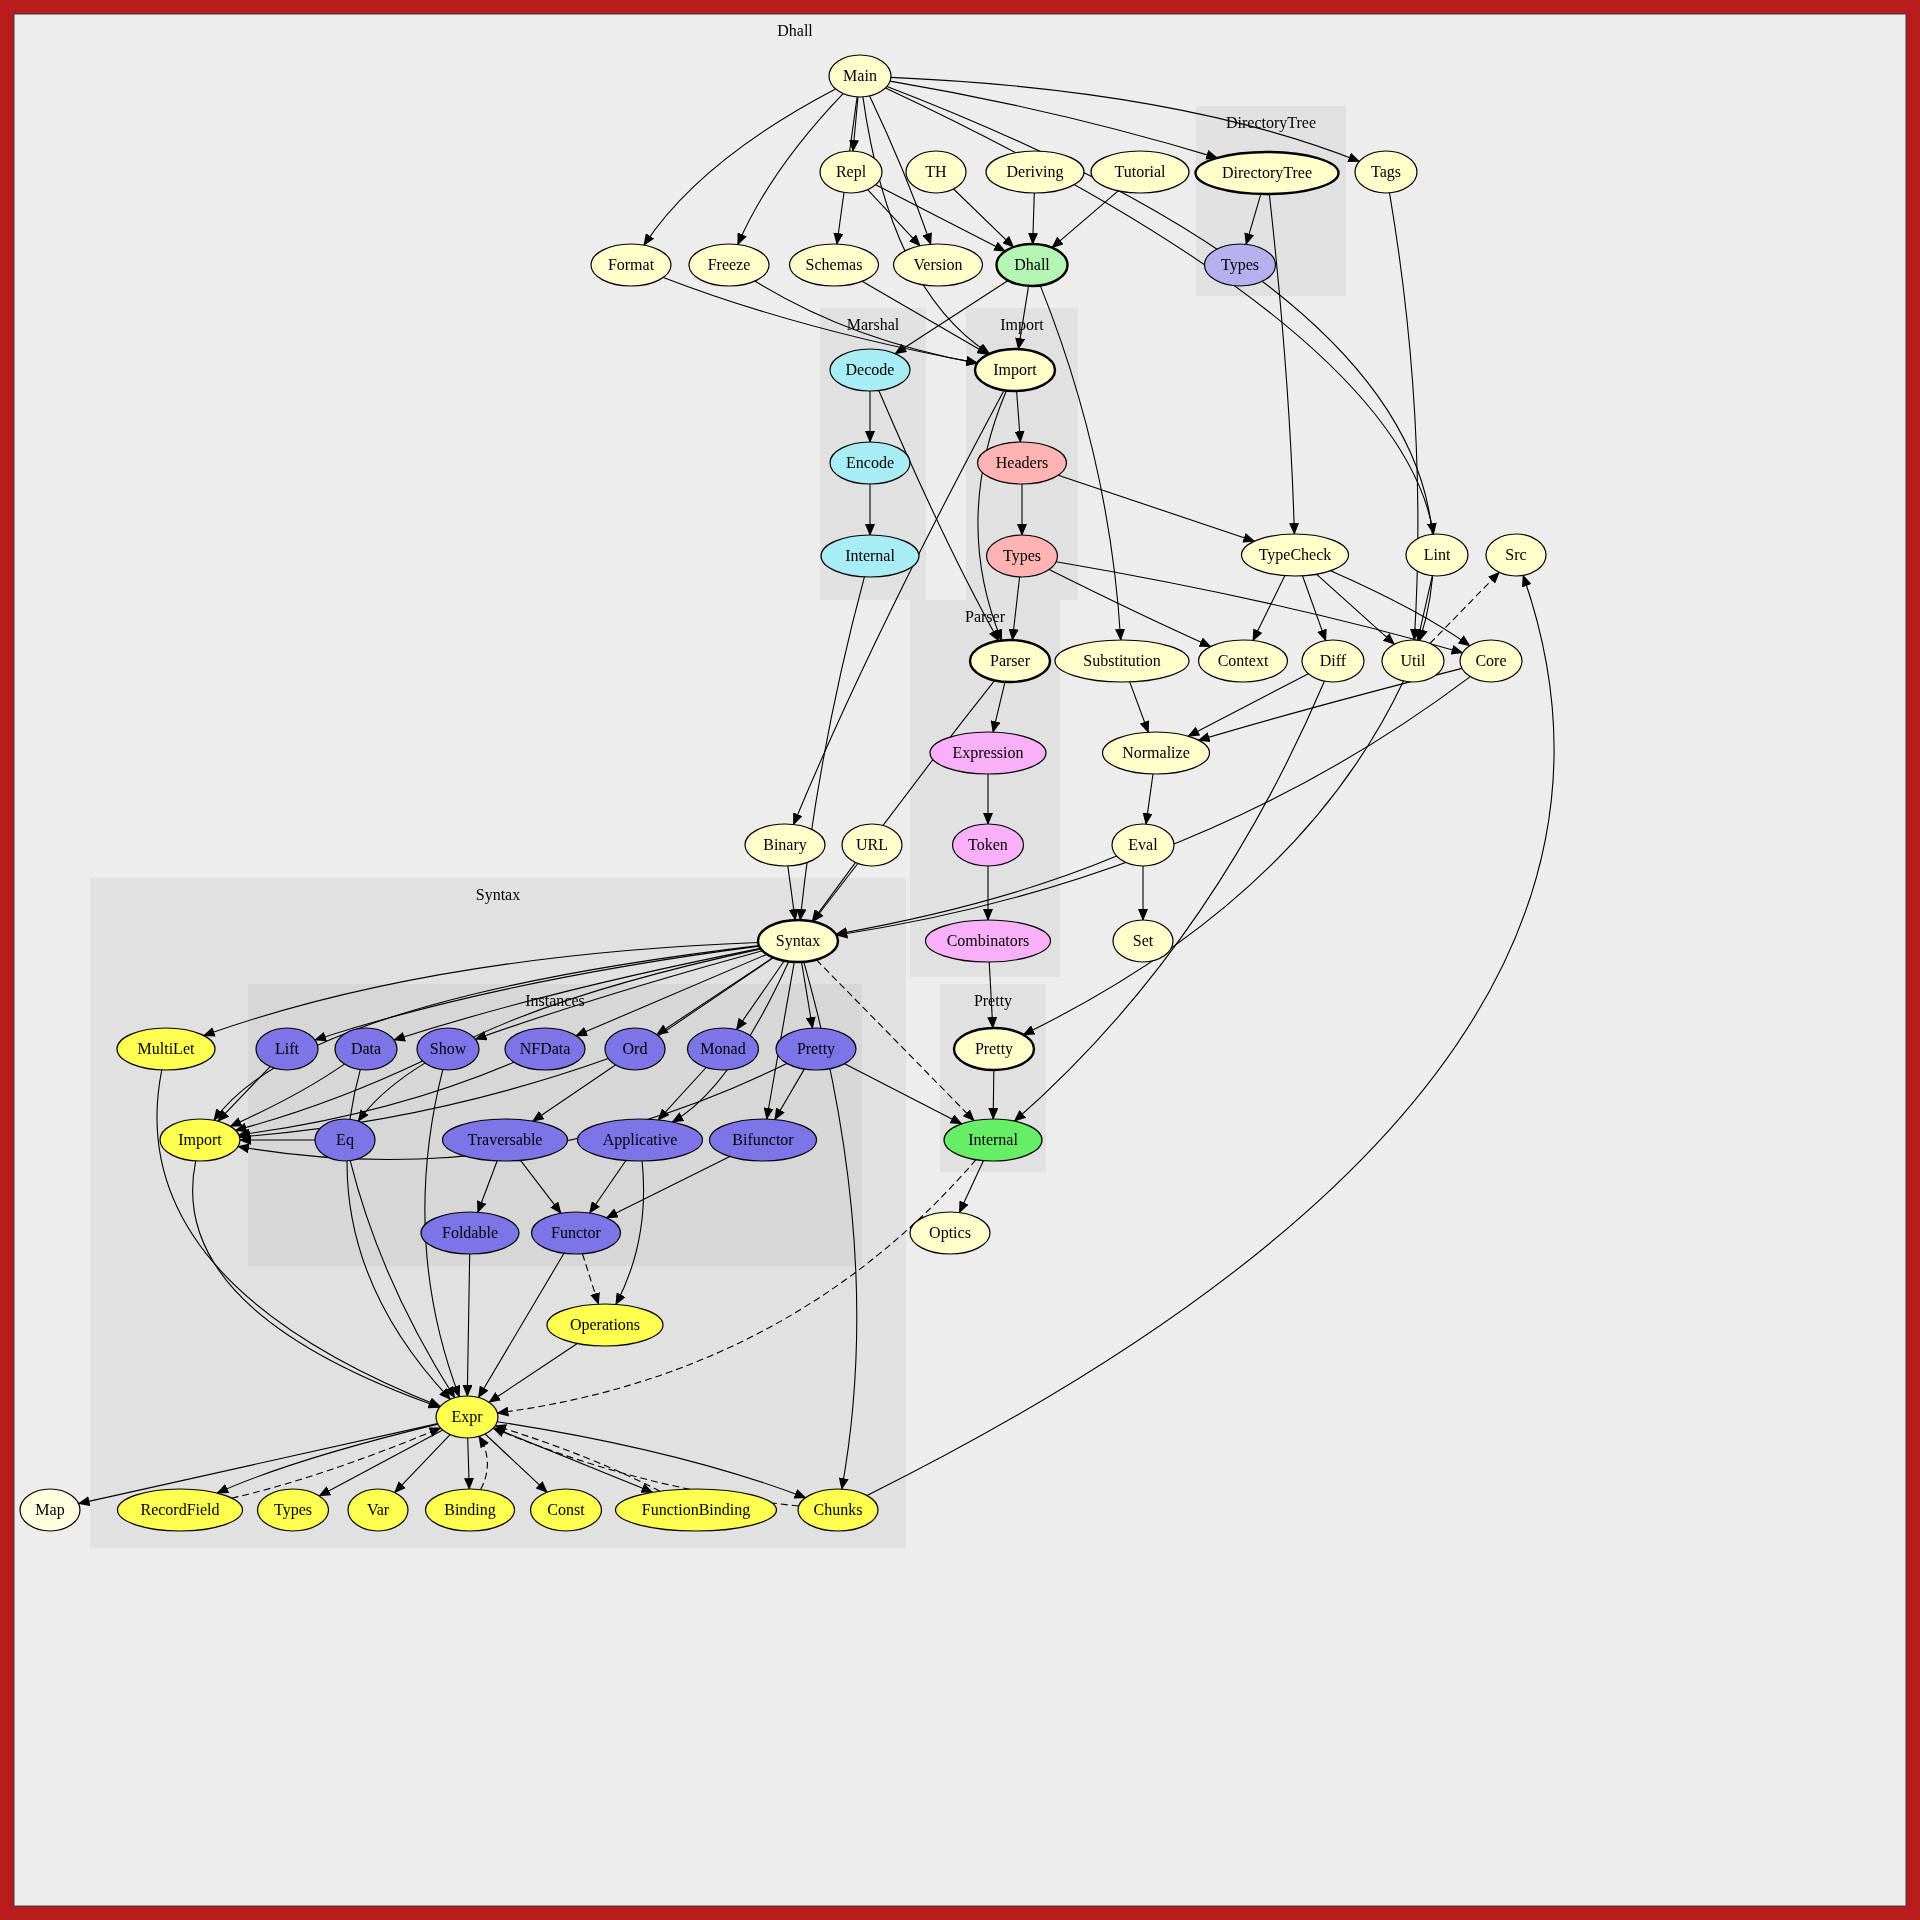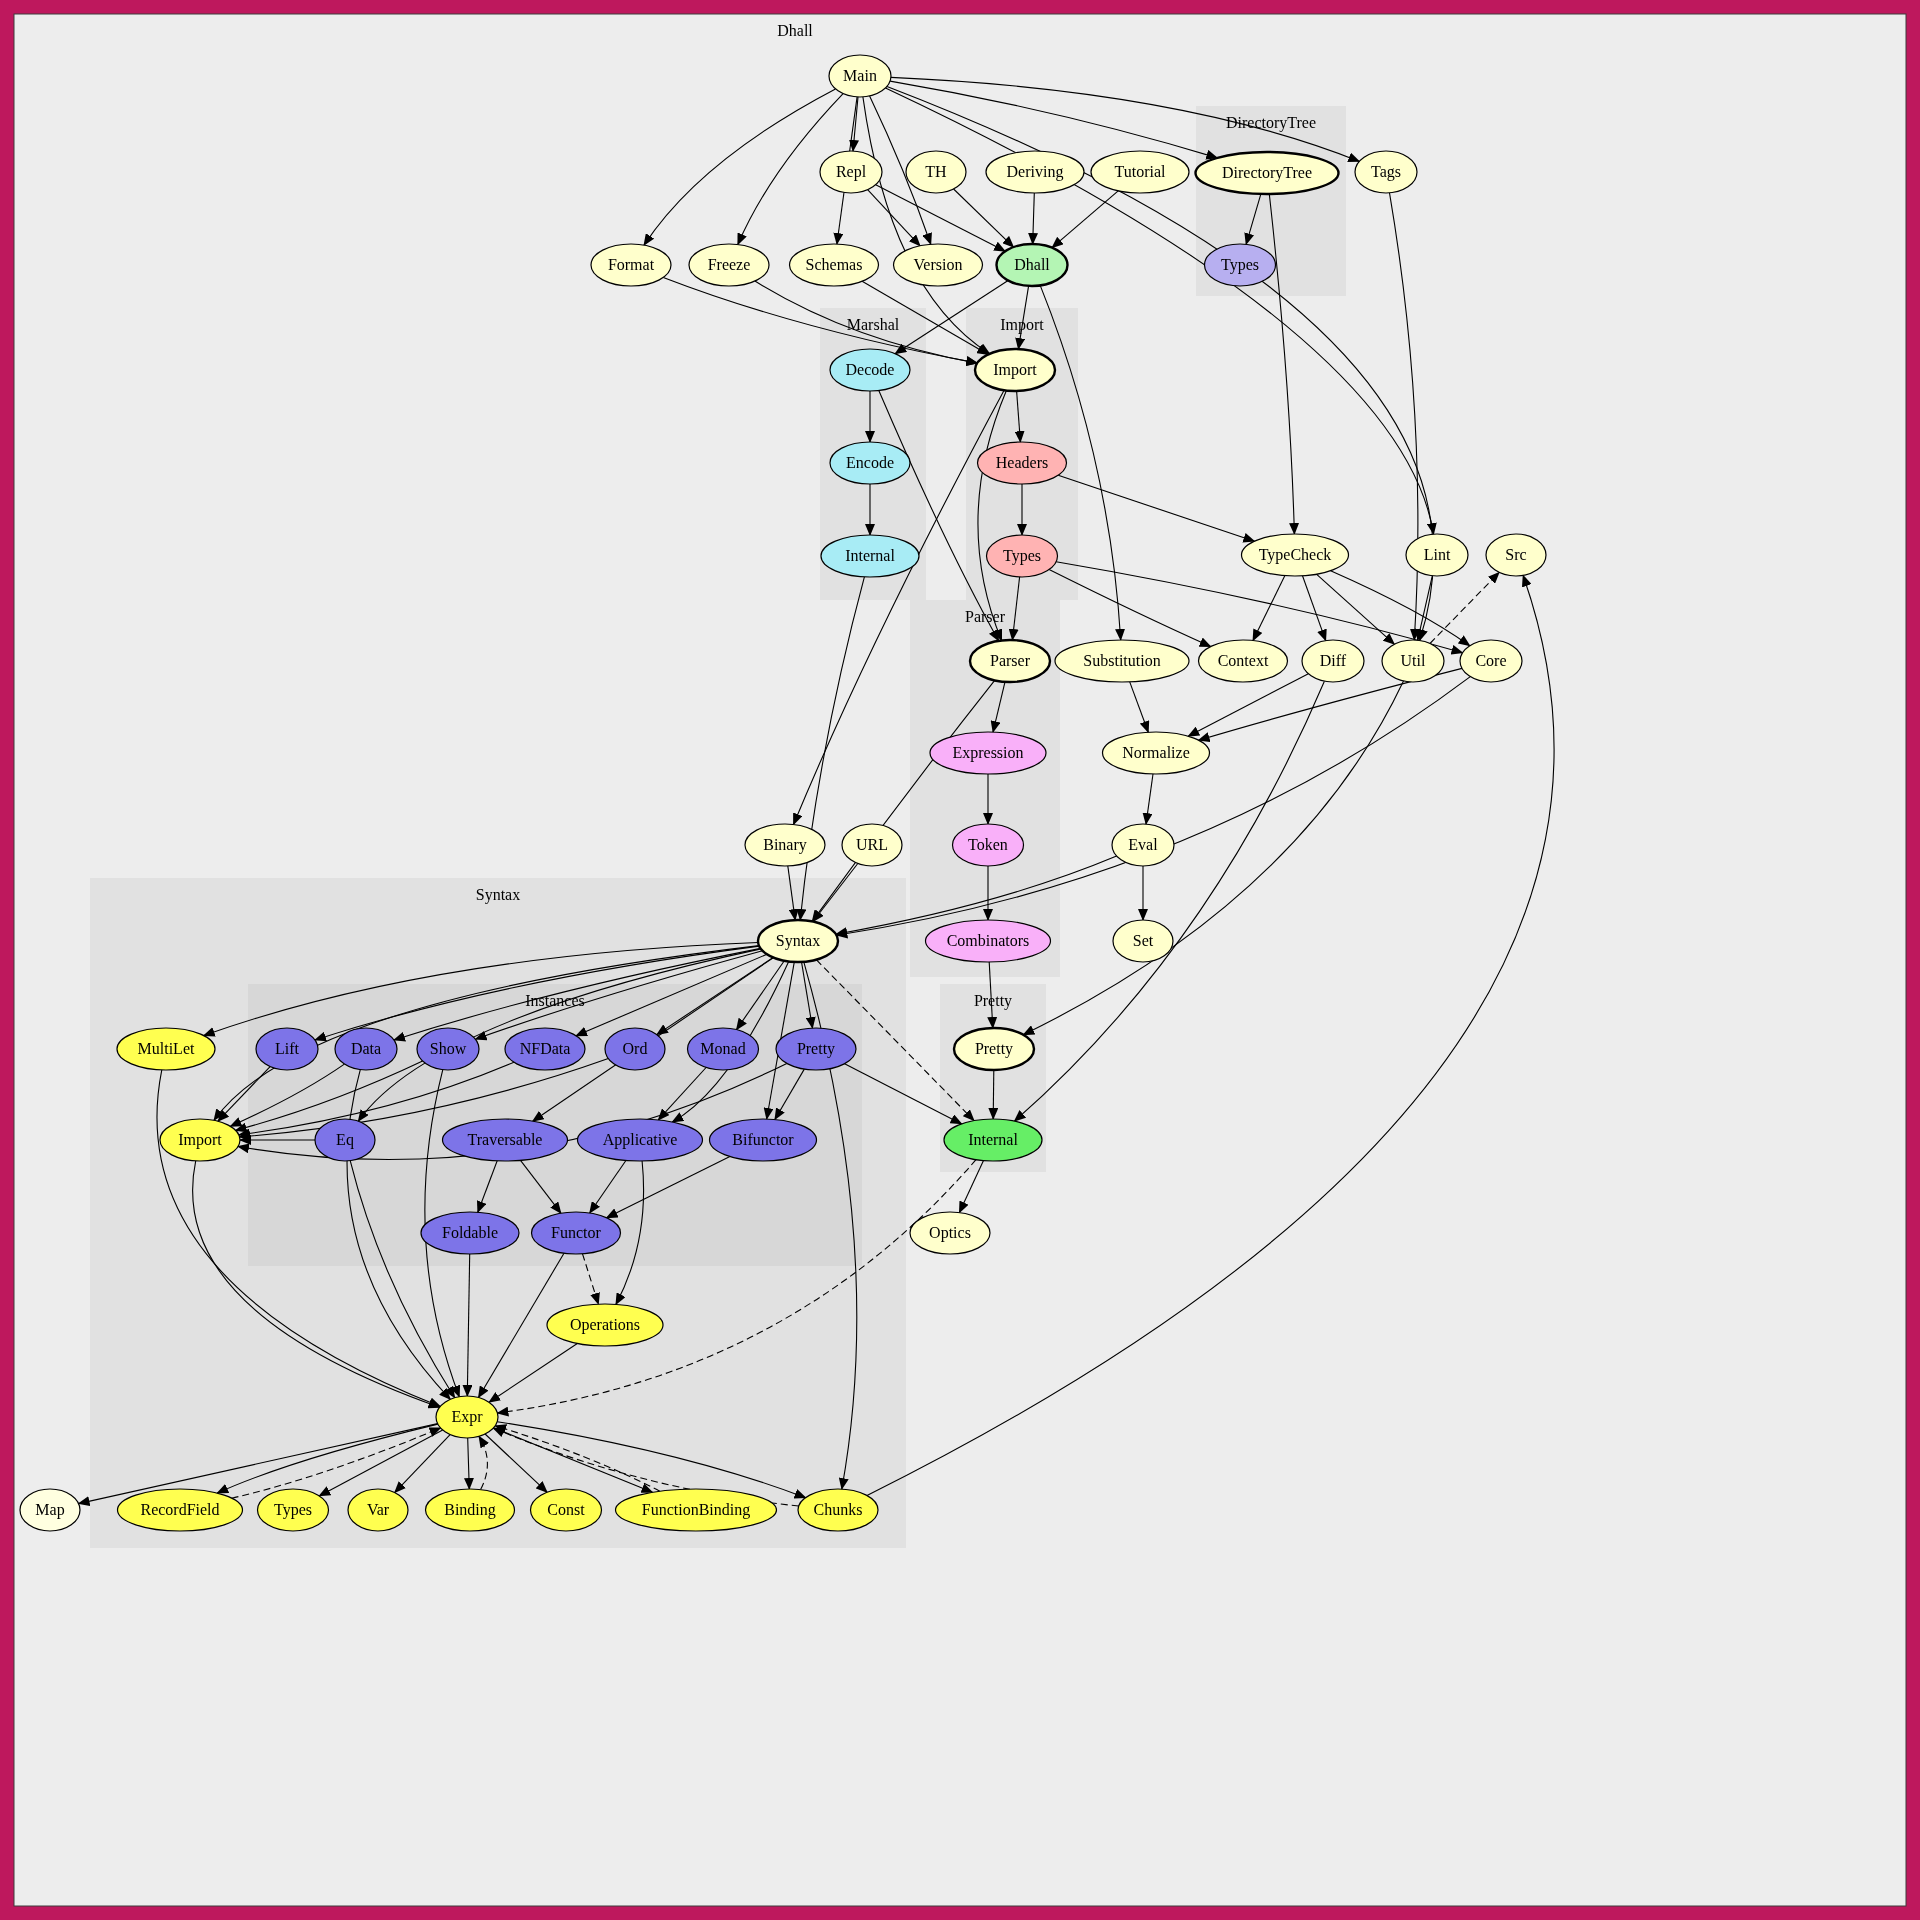--- a/index.html
+++ b/index.html
@@ -1,16 +1,16 @@
 <!DOCTYPE html>
 <html><head>
 <meta charset="utf-8">
 <style>
   html,body{margin:0;padding:0;background:#ffffff;}
-  #canvas{position:relative;width:1920px;height:1920px;background:#be185d;}
+  #canvas{position:relative;width:1920px;height:1920px;background:#b91c1c;}
   svg{font-family:"Liberation Serif","DejaVu Serif",serif;}
   svg text{fill:#000;}
 </style>
 </head>
 <body>
 
 <div id="canvas">
   <svg id="graph" width="1920" height="1920" viewBox="0 0 1920 1920" xmlns="http://www.w3.org/2000/svg">
     <defs>
       <marker id="arrow" viewBox="0 0 12 10" refX="11" refY="5" markerWidth="12" markerHeight="10" markerUnits="userSpaceOnUse" orient="auto">

